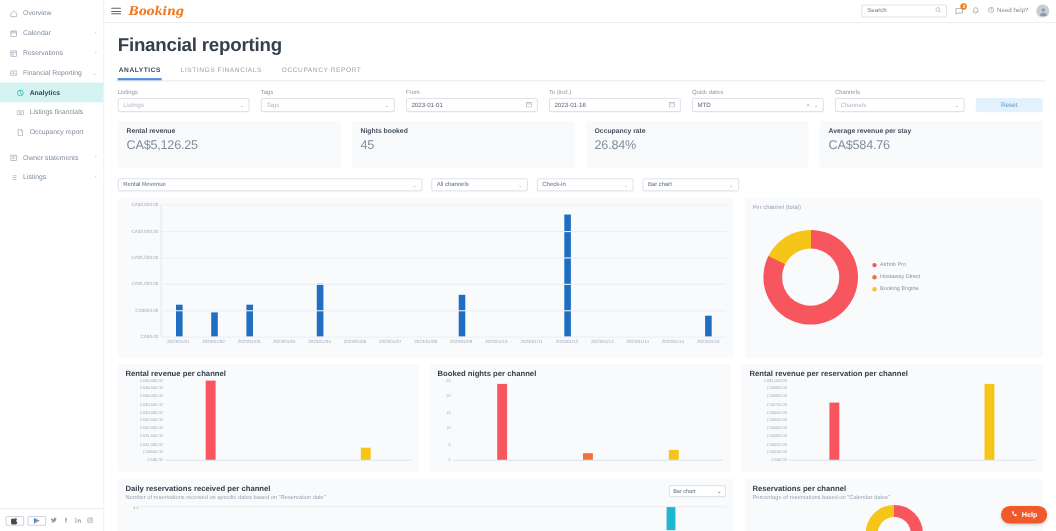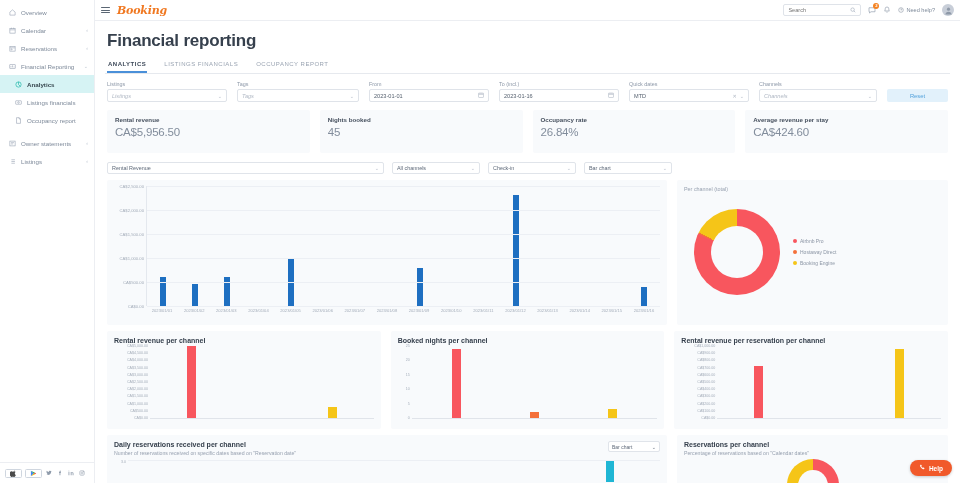--- a/index.html
+++ b/index.html
@@ -487,33 +487,33 @@
           <span class="ph">Channels</span>
           <span class="cv">⌄</span>
         </div>
       </div>
       <button class="reset-btn">Reset</button>
     </div>
 
     <div class="kpis">
       <div class="kpi">
         <div class="kpi-label">Rental revenue</div>
-        <div class="kpi-value">CA$5,956.50</div>
+        <div class="kpi-value">CA$5,126.25</div>
       </div>
       <div class="kpi">
         <div class="kpi-label">Nights booked</div>
         <div class="kpi-value">45</div>
       </div>
       <div class="kpi">
         <div class="kpi-label">Occupancy rate</div>
         <div class="kpi-value">26.84%</div>
       </div>
       <div class="kpi">
         <div class="kpi-label">Average revenue per stay</div>
-        <div class="kpi-value">CA$424.60</div>
+        <div class="kpi-value">CA$584.76</div>
       </div>
     </div>
 
     <div class="chart-toolbar">
       <div class="ct-sel ct-metric">
         <span>Rental Revenue</span>
         <span class="cv">⌄</span>
       </div>
       <div class="ct-sel ct-chan">
         <span>All channels</span>

